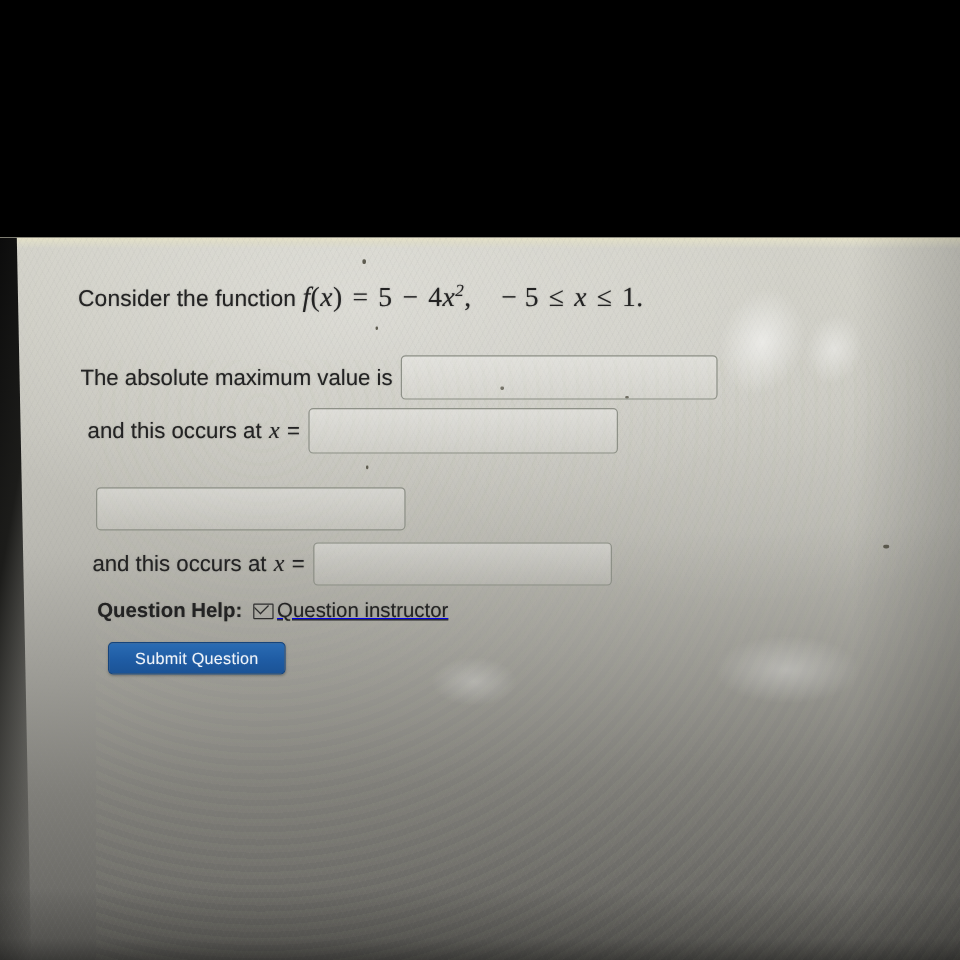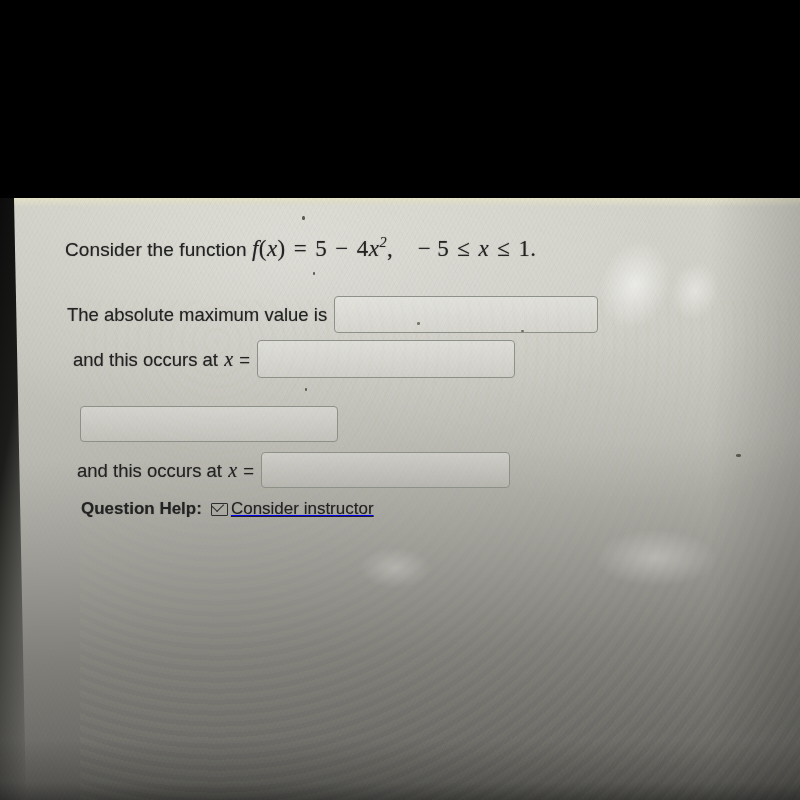--- a/index.html
+++ b/index.html
@@ -319,23 +319,24 @@
         <span class="var">x</span>
         <span>=</span>
       </span>
       <input class="answer-box" type="text" placeholder="" style="">
     </div>
 
     <div class="help-row">
       <span class="help-label">Question Help:</span>
       <a class="mail-link" href="#">
         <span class="mail-icon"></span>
-        <span class="mail-text">Consider instructor</span>
+        <span class="mail-text">Question instructor</span>
       </a>
     </div>
 
+    <button class="submit-btn">Submit Question</button>
 
   </div>
 
   <div class="edge-left"></div>
   <div class="edge-right"></div>
   <div class="edge-bottom"></div>
 </div>
 
 </body></html>

